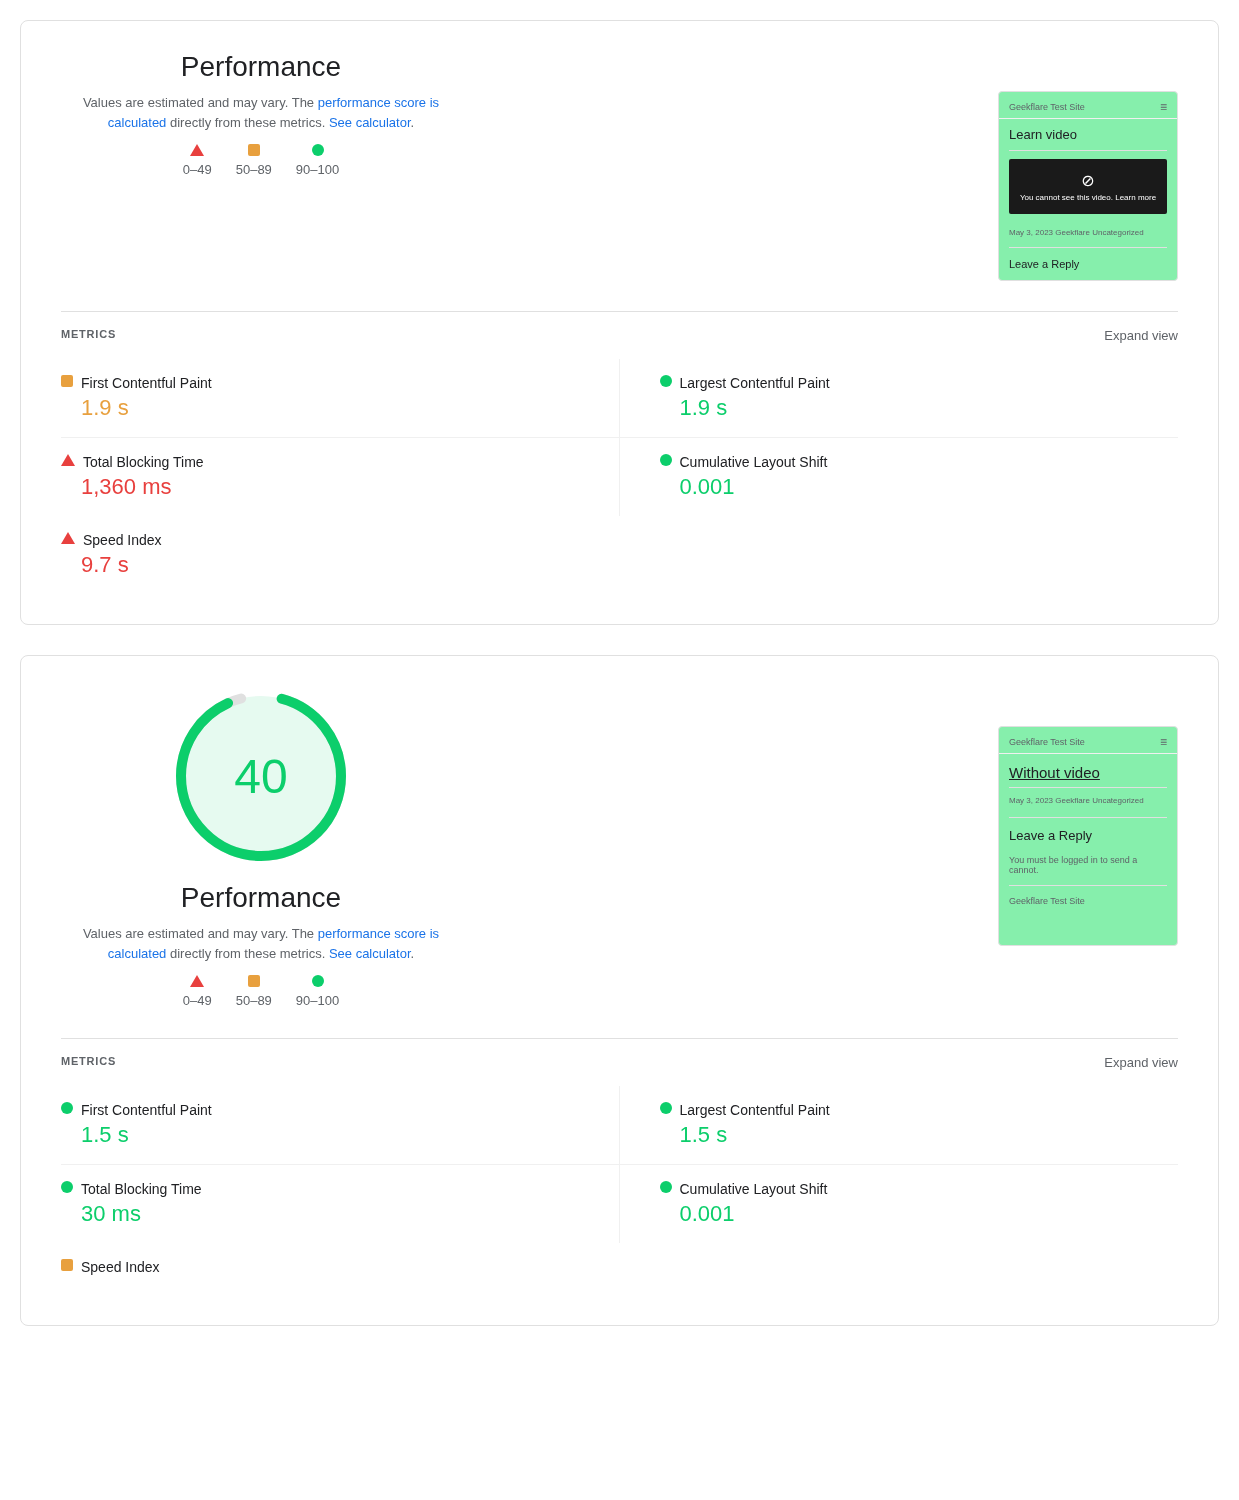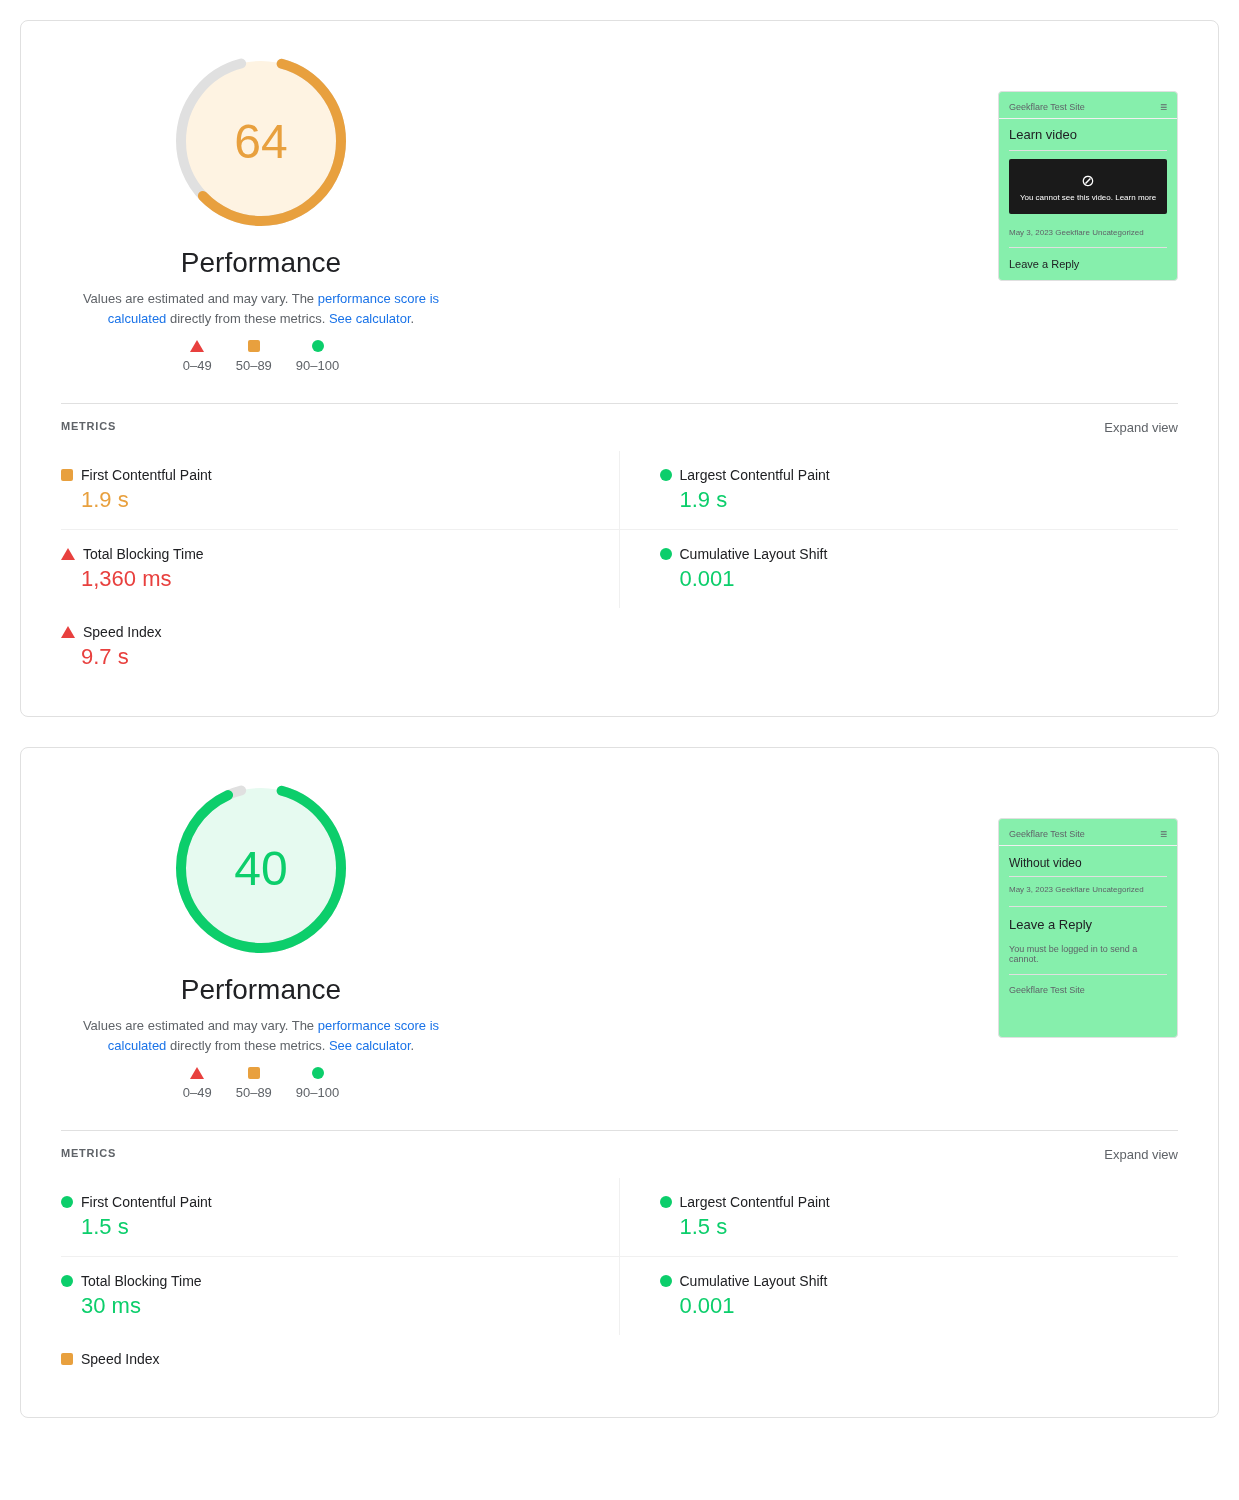--- a/index.html
+++ b/index.html
@@ -199,21 +199,21 @@
       padding: 16px 0;
       border-bottom: 1px solid #f0f0f0;
     }
 
     .metric-item:last-child, .metric-item:nth-last-child(2) {
       border-bottom: none;
     }
 
     .metric-name-row {
       display: flex;
-      align-items: center;
+      align-items: flex-start;
       gap: 8px;
       font-size: 14px;
       color: #202124;
       margin-bottom: 4px;
     }
 
     .metric-value {
       font-size: 22px;
       font-weight: 400;
       padding-left: 20px;
@@ -244,30 +244,20 @@
     }
   </style>
 </head>
 <body>
 
 <div id="app">
     <div class="panel">
       <div class="top-section">
         <div class="score-area">
 
-    <div class="gauge-container">
-      <svg class="gauge-svg" viewBox="0 0 180 180">
-        <circle cx="90" cy="90" r="80" fill="#fef3e2" stroke="none"></circle>
-
-        <circle cx="90" cy="90" r="80" fill="none" stroke="#e0e0e0" stroke-width="10" stroke-dasharray="460.766922526503 41.88790204786392" stroke-dashoffset="-20.94395102393195" stroke-linecap="round"></circle>
-
-        <circle cx="90" cy="90" r="80" fill="none" stroke="#e8a03e" stroke-width="10" stroke-dasharray="294.89083041696193 207.76399415740497" stroke-dashoffset="-20.94395102393195" stroke-linecap="round"></circle>
-      </svg>
-      <div class="gauge-score score-64">64</div>
-    </div>
 
           <div class="performance-label">Performance</div>
           <div class="score-desc">
             Values are estimated and may vary. The <a href="#">performance score is calculated</a>
             directly from these metrics. <a href="#">See calculator</a>.
           </div>
           <div class="legend">
             <div class="legend-item">
     <div style="width:0;height:0;border-left:7px solid transparent;border-right:7px solid transparent;border-bottom:12px solid #e8403e;"></div>
     <span>0–49</span>
@@ -386,21 +376,21 @@
   </div>
           </div>
         </div>
         <div style="flex:1;display:flex;justify-content:flex-end;">
 
       <div class="thumbnail" style="min-height:220px;">
         <div class="thumbnail-header">
           <span>Geekflare Test Site</span>
           <span class="thumb-menu-icon">≡</span>
         </div>
-        <div class="thumbnail-title" style="font-size:12px;padding:10px 10px 6px;">Without video</div>
+        <div class="thumbnail-title" style="font-size:15px;padding:10px 10px 6px;text-decoration:underline;">Without video</div>
         <hr class="thumbnail-divider">
         <div class="thumbnail-meta" style="padding:8px 10px;">May 3, 2023  Geekflare  Uncategorized</div>
         <hr class="thumbnail-divider2">
         <div class="thumbnail-reply" style="font-size:13px;">Leave a Reply</div>
         <div style="padding:2px 10px 6px;font-size:9px;color:#5f6368;">You must be logged in to send a cannot.</div>
         <hr class="thumbnail-divider2">
         <div style="padding:6px 10px;font-size:9px;color:#5f6368;">Geekflare Test Site</div>
       </div>
 
         </div>

